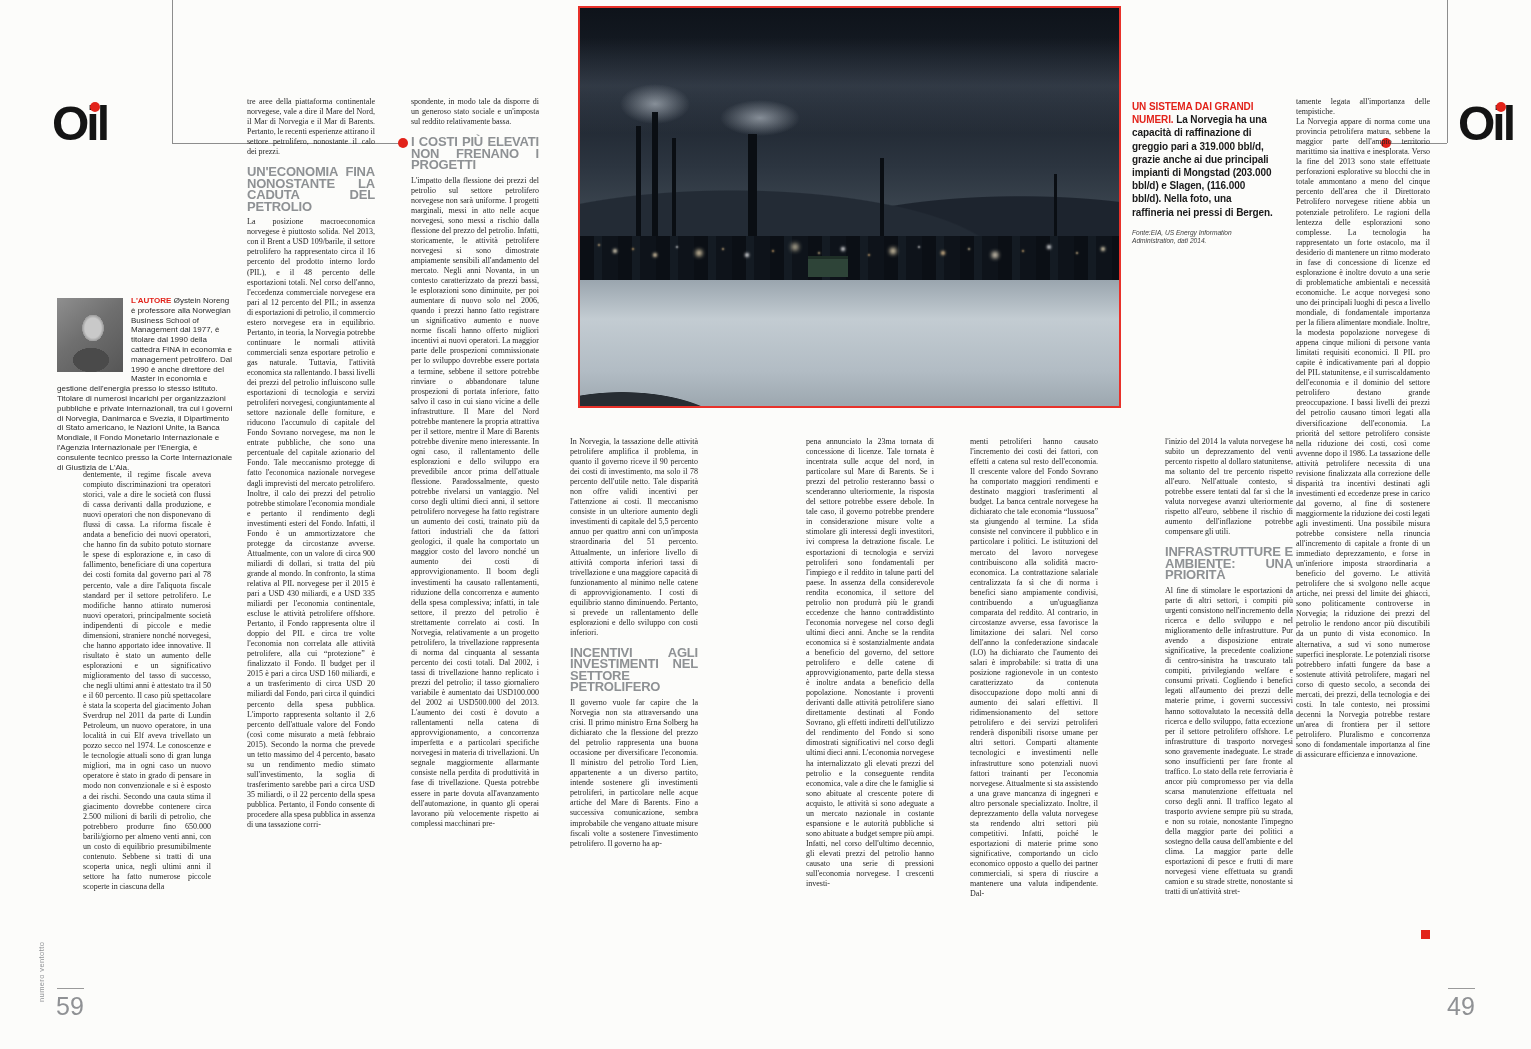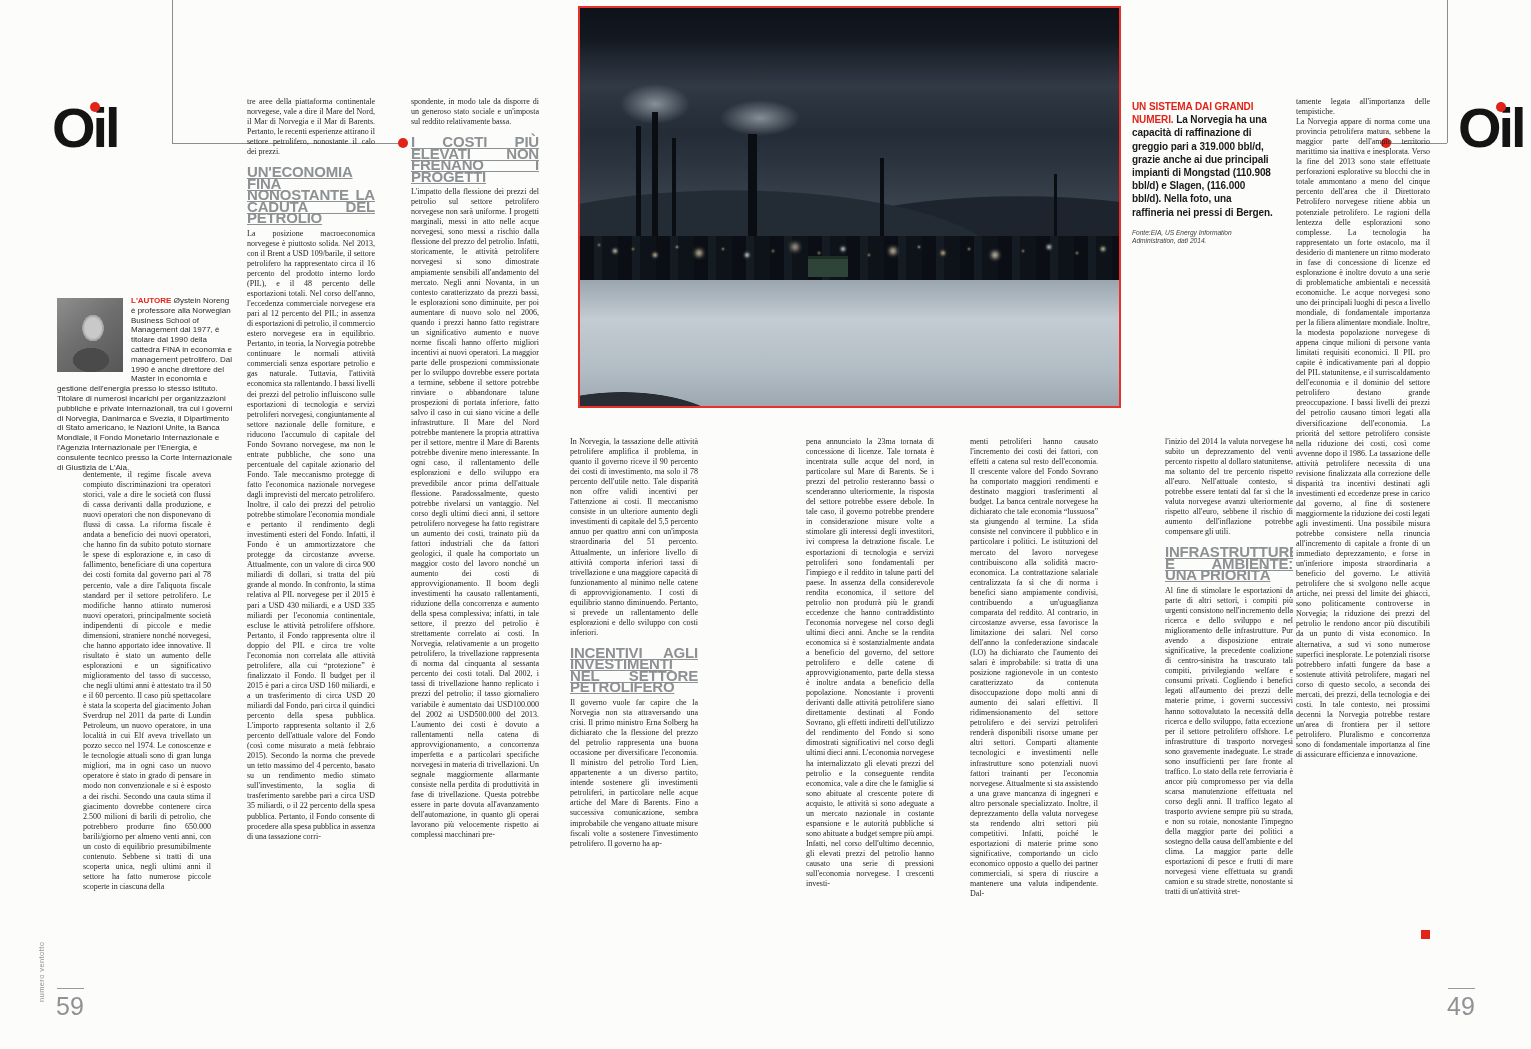--- a/index.html
+++ b/index.html
@@ -2,21 +2,21 @@
 <html lang="it"><head>
 <meta charset="utf-8">
 <style>
   html,body{margin:0;padding:0;background:#e8e8e6;}
   .spread{position:relative;width:1531px;height:1049px;background:#fcfcfa;overflow:hidden;
           font-family:"Liberation Serif",serif;color:#1f1f1f;}
   .rule{position:absolute;background:#8d8d8d;}
   .reddot{position:absolute;width:10px;height:10px;border-radius:50%;background:#e2231a;}
   
   .logo{position:absolute;font-family:"Liberation Sans",sans-serif;font-weight:bold;
-        font-size:56px;letter-spacing:-3px;color:#141414;line-height:1;}
+        font-size:48px;letter-spacing:-3px;color:#141414;line-height:1;}
   .logo .idot{position:absolute;width:10px;height:10px;border-radius:50%;background:#e2231a;
         left:38px;top:2px;}
   
   .author{position:absolute;left:57px;top:296px;width:176px;
           font-family:"Liberation Sans",sans-serif;font-size:8px;line-height:9.8px;color:#2a2a2a;}
   .author .photo{float:left;width:66px;height:74px;margin:2px 8px 3px 0;
      background:
        radial-gradient(18px 22px at 36px 30px,#c9c9c9 0 45%,#9a9a9a 60%,rgba(0,0,0,0) 61%),
        radial-gradient(30px 20px at 34px 62px,#4a4a4a 0 60%,rgba(0,0,0,0) 61%),
        linear-gradient(140deg,#8f8f8f 0%,#6f6f6f 45%,#565656 100%);}
@@ -62,21 +62,21 @@
   .caption{position:absolute;left:1132px;top:100px;width:142px;
      font-family:"Liberation Sans",sans-serif;font-weight:bold;font-size:10px;line-height:13.2px;
      color:#1a1a1a;letter-spacing:-0.1px;}
   .caption .ct{color:#e2231a;}
   .caption .src{font-weight:normal;font-style:italic;font-size:6.6px;line-height:8px;
      color:#3c3c3c;margin-top:10px;letter-spacing:0;}
   
   .col{position:absolute;width:128px;overflow:hidden;text-align:justify;}
   .col p.body{margin:0;font-size:8px;line-height:10.05px;word-spacing:-0.2px;}
   .col h3.subhead{margin:9px 0 5px 0;font-family:"Liberation Sans",sans-serif;
-     font-size:15px;line-height:11.5px;color:#8e9194;letter-spacing:-0.2px;text-decoration:underline;}
+     font-size:13px;line-height:11.5px;color:#8e9194;letter-spacing:-0.2px;}
   .c-l1{left:83px;top:470px;height:512px;}
   .c-l2{left:247px;top:97px;height:862px;}
   .c-l3{left:411px;top:97px;height:862px;}
   .c-l4{left:570px;top:437px;height:522px;}
   .c-r1{left:806px;top:437px;height:522px;}
   .c-r2{left:970px;top:437px;height:522px;}
   .c-r3{left:1132px;top:437px;height:546px;margin-left:33px;}
   .c-r4{left:1296px;top:97px;height:852px;width:134px;}
   .endsq{position:absolute;left:1421px;top:930px;width:9px;height:9px;background:#e2231a;}
   
@@ -128,21 +128,21 @@
   </div>
 
   <div class="author">
     <div class="photo" title="ritratto in bianco e nero di Øystein Noreng"></div>
     <span class="lbl">L'AUTORE</span>
     <span>Øystein Noreng è professore alla Norwegian Business School of Management dal 1977, è titolare dal 1990 della cattedra FINA in economia e management petrolifero. Dal 1990 è anche direttore del Master in economia e gestione dell'energia presso lo stesso istituto. Titolare di numerosi incarichi per organizzazioni pubbliche e private internazionali, tra cui i governi di Norvegia, Danimarca e Svezia, il Dipartimento di Stato americano, le Nazioni Unite, la Banca Mondiale, il Fondo Monetario Internazionale e l'Agenzia Internazionale per l'Energia, è consulente tecnico presso la Corte Internazionale di Giustizia de L'Aia.</span>
   </div>
 
   <div class="caption">
     <div>
-      <span class="ct">UN SISTEMA DAI GRANDI NUMERI.</span><span> La Norvegia ha una capacità di raffinazione di greggio pari a 319.000 bbl/d, grazie anche ai due principali impianti di Mongstad (110.908 bbl/d) e Slagen, (116.000 bbl/d). Nella foto, una raffineria nei pressi di Bergen.</span>
+      <span class="ct">UN SISTEMA DAI GRANDI NUMERI.</span><span> La Norvegia ha una capacità di raffinazione di greggio pari a 319.000 bbl/d, grazie anche ai due principali impianti di Mongstad (203.000 bbl/d) e Slagen, (116.000 bbl/d). Nella foto, una raffineria nei pressi di Bergen.</span>
     </div>
     <div class="src">Fonte:EIA, US Energy Information Administration, dati 2014.</div>
   </div>
 
   <div class="col c-l1">
       <p class="body">dentemente, il regime fiscale aveva compiuto discriminazioni tra operatori storici, vale a dire le società con flussi di cassa derivanti dalla produzione, e nuovi operatori che non disponevano di flussi di cassa. La riforma fiscale è andata a beneficio dei nuovi operatori, che hanno fin da subito potuto stornare le spese di esplorazione e, in caso di fallimento, beneficiare di una copertura dei costi fornita dal governo pari al 78 percento, vale a dire l'aliquota fiscale standard per il settore petrolifero. Le modifiche hanno attirato numerosi nuovi operatori, principalmente società indipendenti di piccole e medie dimensioni, straniere nonché norvegesi, che hanno apportato idee innovative. Il risultato è stato un aumento delle esplorazioni e un significativo miglioramento del tasso di successo, che negli ultimi anni è attestato tra il 50 e il 60 percento. Il caso più spettacolare è stata la scoperta del giacimento Johan Sverdrup nel 2011 da parte di Lundin Petroleum, un nuovo operatore, in una località in cui Elf aveva trivellato un pozzo secco nel 1974. Le conoscenze e le tecnologie attuali sono di gran lunga migliori, ma in ogni caso un nuovo operatore è stato in grado di pensare in modo non convenzionale e si è esposto a dei rischi. Secondo una cauta stima il giacimento dovrebbe contenere circa 2.500 milioni di barili di petrolio, che potrebbero produrre fino 650.000 barili/giorno per almeno venti anni, con un costo di equilibrio presumibilmente contenuto. Sebbene si tratti di una scoperta unica, negli ultimi anni il settore ha fatto numerose piccole scoperte in ciascuna della</p>
     </div>
   <div class="col c-l2">
       <p class="body">tre aree della piattaforma continentale norvegese, vale a dire il Mare del Nord, il Mar di Norvegia e il Mar di Barents. Pertanto, le recenti esperienze attirano il settore petrolifero, nonostante il calo dei prezzi.</p>
       <h3 class="subhead">UN'ECONOMIA FINA NONOSTANTE LA CADUTA DEL PETROLIO</h3>

